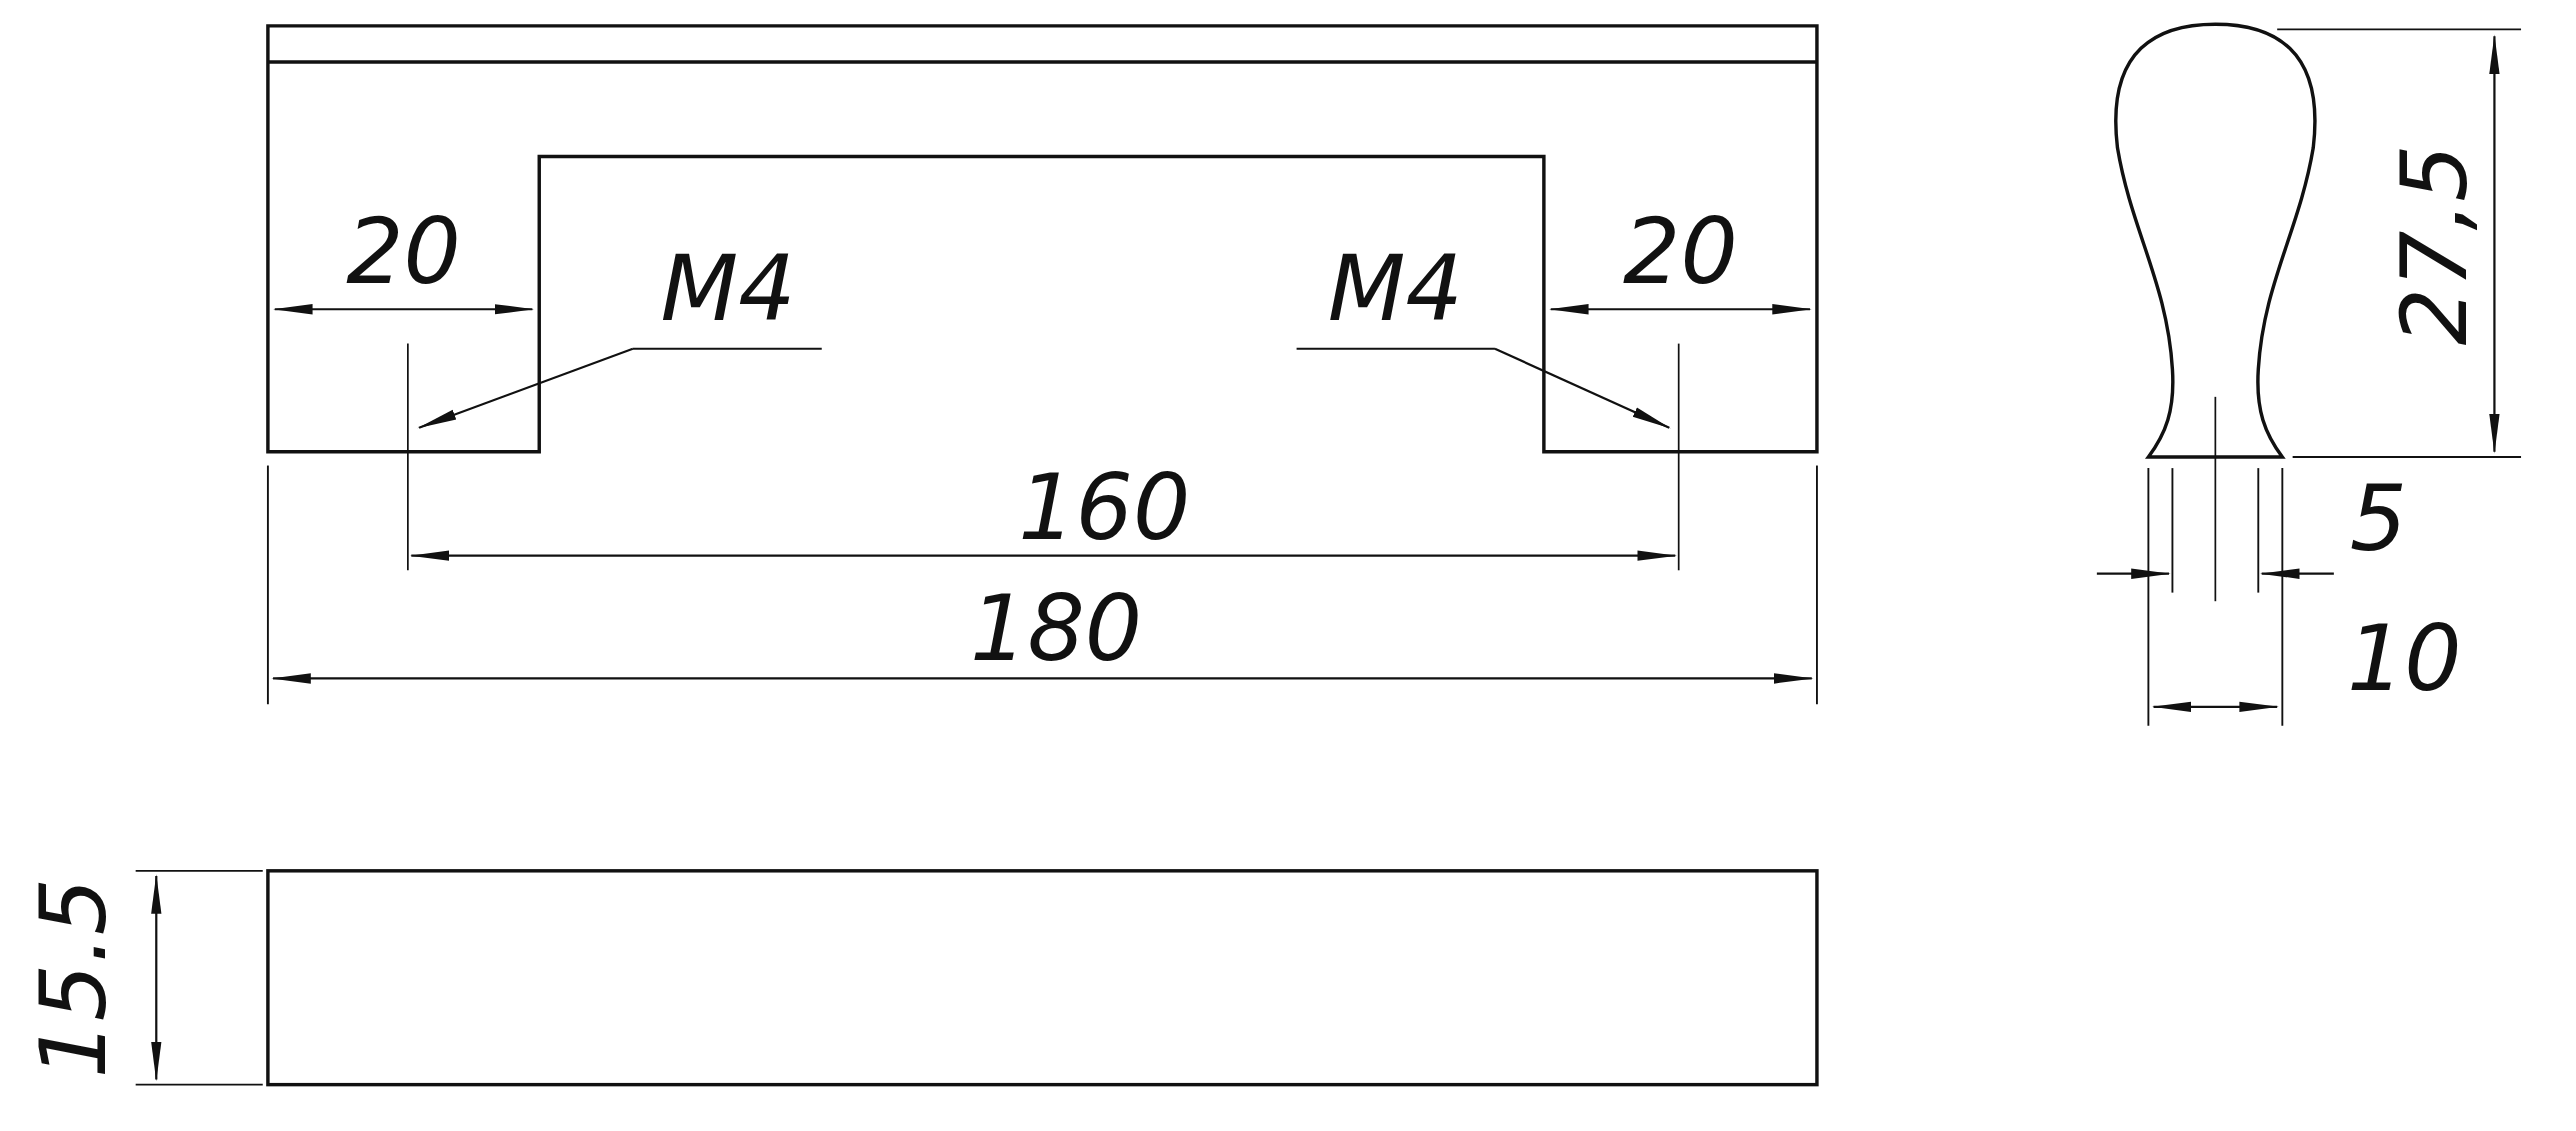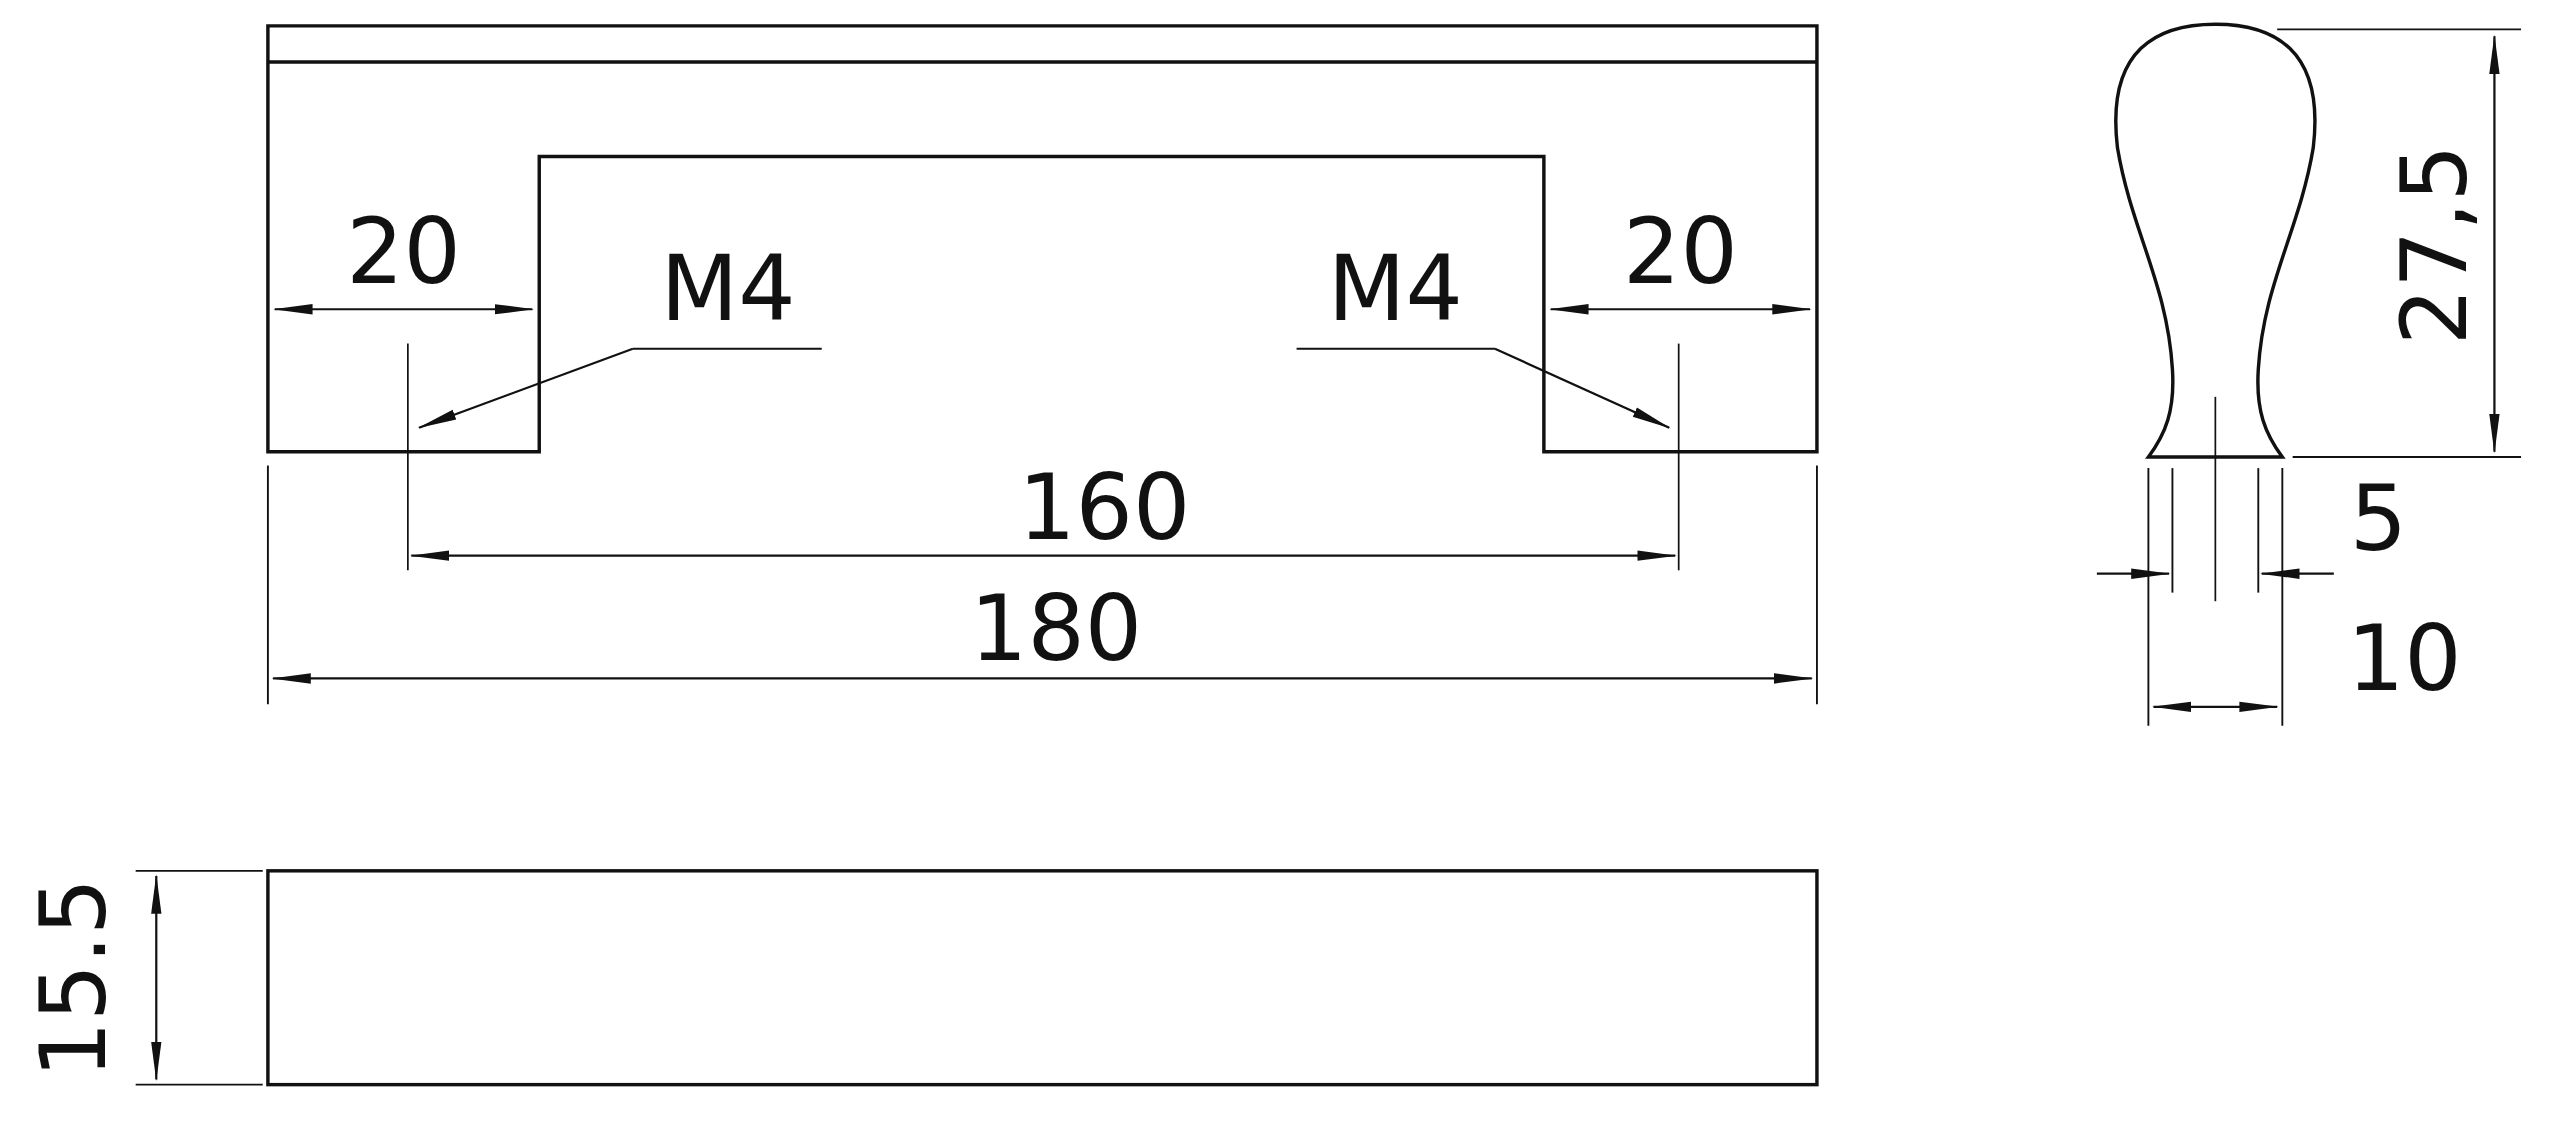--- a/index.html
+++ b/index.html
@@ -9,20 +9,21 @@
     width: 2576px;
     height: 1132px;
     overflow: hidden;
     font-family: "DejaVu Sans", "Liberation Sans", sans-serif;
   }
   .canvas {
     width: 2576px;
     height: 858px;
     position: relative;
     background: #ffffff;
+    font-style: italic;
   }
   svg { display: block; }
   .outline  { fill: none; stroke: #111111; stroke-width: 4; stroke-linejoin: miter; }
   .dimline  { fill: none; stroke: #111111; stroke-width: 2.6; }
   .extline  { fill: none; stroke: #111111; stroke-width: 2.2; }
   .cline    { fill: none; stroke: #111111; stroke-width: 2.0; }
   .dimtext  { font-family: "DejaVu Sans", "Liberation Sans", sans-serif;
               font-size: 105px; fill: #111111; }
 </style>
 </head>

